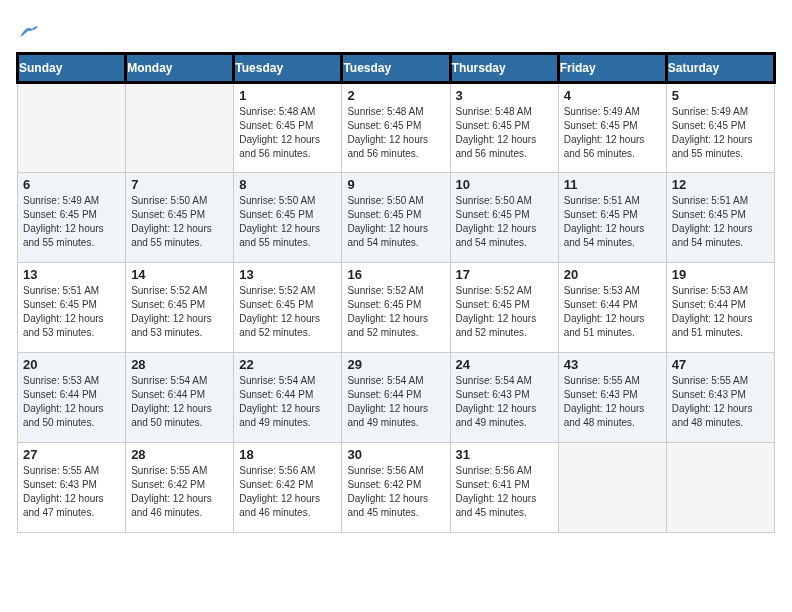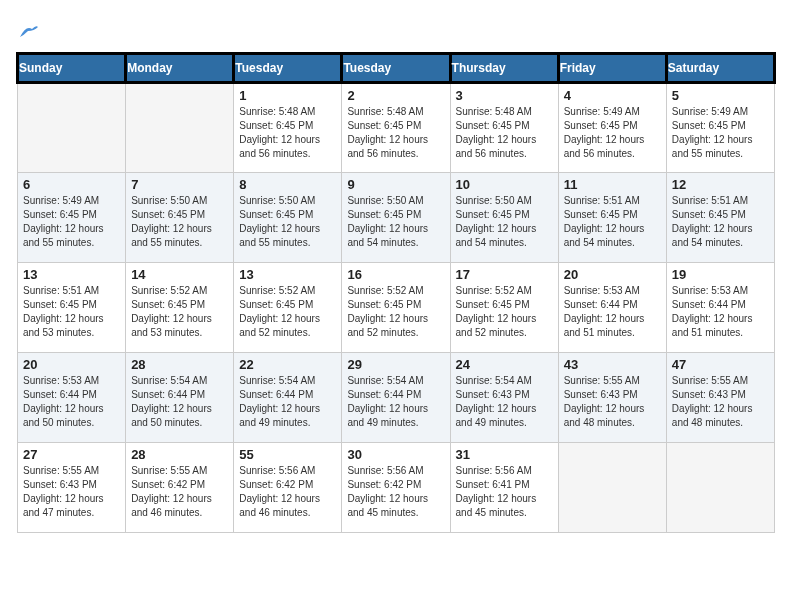--- a/index.html
+++ b/index.html
@@ -279,21 +279,21 @@
 Sunset: 6:43 PM
 Daylight: 12 hours and 47 minutes.</div>
         </td>
         <td>
           <div class="day-num">28</div>
           <div class="day-detail" style="white-space: pre-line;">Sunrise: 5:55 AM
 Sunset: 6:42 PM
 Daylight: 12 hours and 46 minutes.</div>
         </td>
         <td>
-          <div class="day-num">55</div>
+          <div class="day-num">18</div>
           <div class="day-detail" style="white-space: pre-line;">Sunrise: 5:56 AM
 Sunset: 6:42 PM
 Daylight: 12 hours and 46 minutes.</div>
         </td>
         <td>
           <div class="day-num">30</div>
           <div class="day-detail" style="white-space: pre-line;">Sunrise: 5:56 AM
 Sunset: 6:42 PM
 Daylight: 12 hours and 45 minutes.</div>
         </td>

